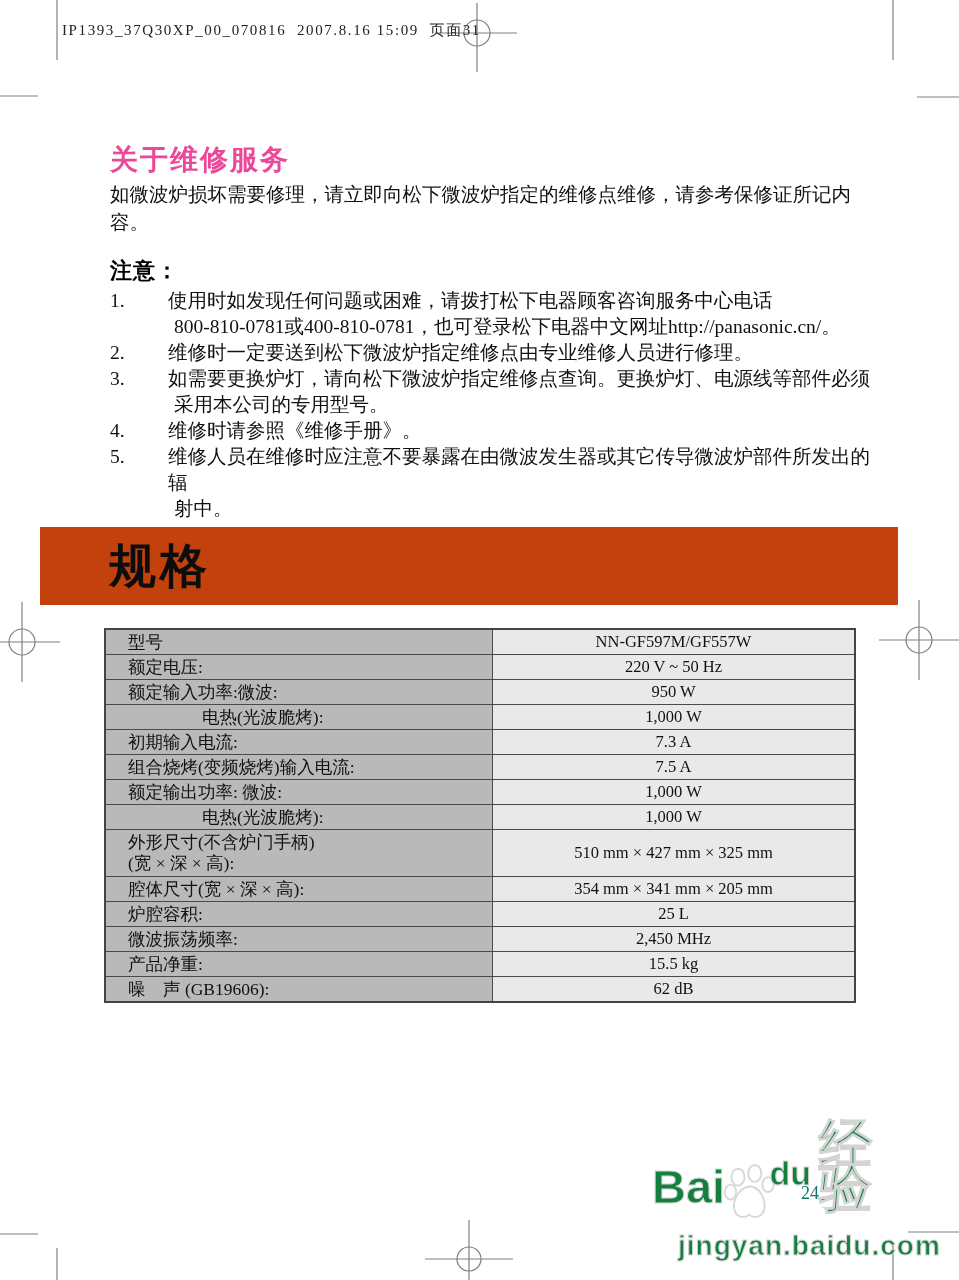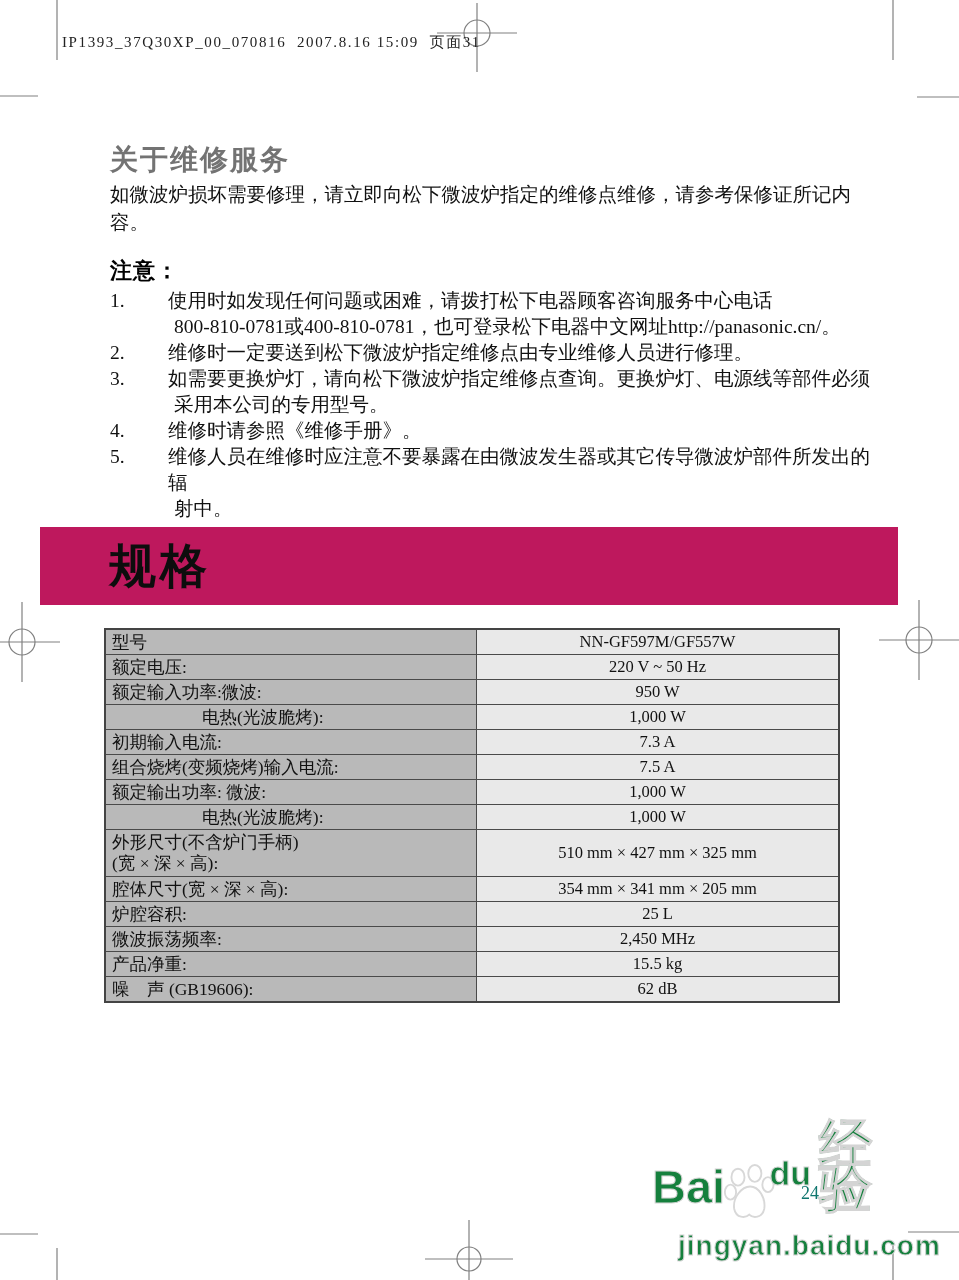--- a/index.html
+++ b/index.html
@@ -7,65 +7,65 @@
     position:relative;width:959px;height:1280px;background:#ffffff;
     font-family:"Liberation Serif","DejaVu Serif",serif;color:#1a1a1a;
     overflow:hidden;
   }
   
   .marks{position:absolute;left:0;top:0;pointer-events:none;}
 
   
   .slug{
     position:absolute;left:62px;top:21px;font-size:15px;letter-spacing:1.6px;
-    color:#222;white-space:pre;font-family:"Liberation Serif",serif;margin-top:12px;
+    color:#222;white-space:pre;font-family:"Liberation Serif",serif;
   }
 
   
   .svc-title{
     position:absolute;left:110px;top:141px;font-size:28px;font-weight:bold;
-    letter-spacing:2px;color:#737373;
+    letter-spacing:2px;color:#ec4899;
   }
   .svc-body{
     position:absolute;left:110px;top:181px;width:750px;font-size:19.5px;
     line-height:28px;color:#111;
   }
   .note-title{
     position:absolute;left:110px;top:256px;font-size:22px;font-weight:bold;
     letter-spacing:1px;color:#000;
   }
   .notes{position:absolute;left:110px;top:288px;width:760px;font-size:19.5px;color:#111;}
   .note-item{display:flex;}
   .note-num{width:24px;flex:0 0 24px;line-height:26px;}
   .note-lines{flex:1;margin-left:34px;}
   .note-lines div{line-height:26px;}
   .note-lines .cont{padding-left:6px;}
 
   
   .banner{
     position:absolute;left:40px;top:527px;width:858px;height:78px;
-    background:#be185d;display:flex;align-items:center;
+    background:#c2410c;display:flex;align-items:center;
   }
   .banner-title{
     font-size:47px;font-weight:bold;color:#0d0d0d;letter-spacing:4px;
     padding-left:69px;
   }
 
   
   .spec-table{
     position:absolute;left:104px;top:628px;border-collapse:collapse;
     table-layout:fixed;width:727px;
   }
   .spec-table td{
     border:1px solid #4a4a4a;height:23px;padding:0;vertical-align:middle;
     overflow:hidden;
   }
   .spec-table{border:2px solid #444;}
   .spec-table td.l{
-    background:#b9b9b9;width:364px;font-size:17.5px;padding-left:6px;color:#111;
+    background:#b9b9b9;width:364px;font-size:17.5px;padding-left:22px;color:#111;
   }
   .spec-table td.l.indent{padding-left:96px;}
   .spec-table td.v{
     background:#e9e9e9;width:361px;text-align:center;font-size:16.5px;color:#111;
     font-family:"Liberation Serif",serif;
   }
   .spec-table tr.tall td{height:46px;}
   .spec-table td.l .ln{line-height:21px;}
 
   

